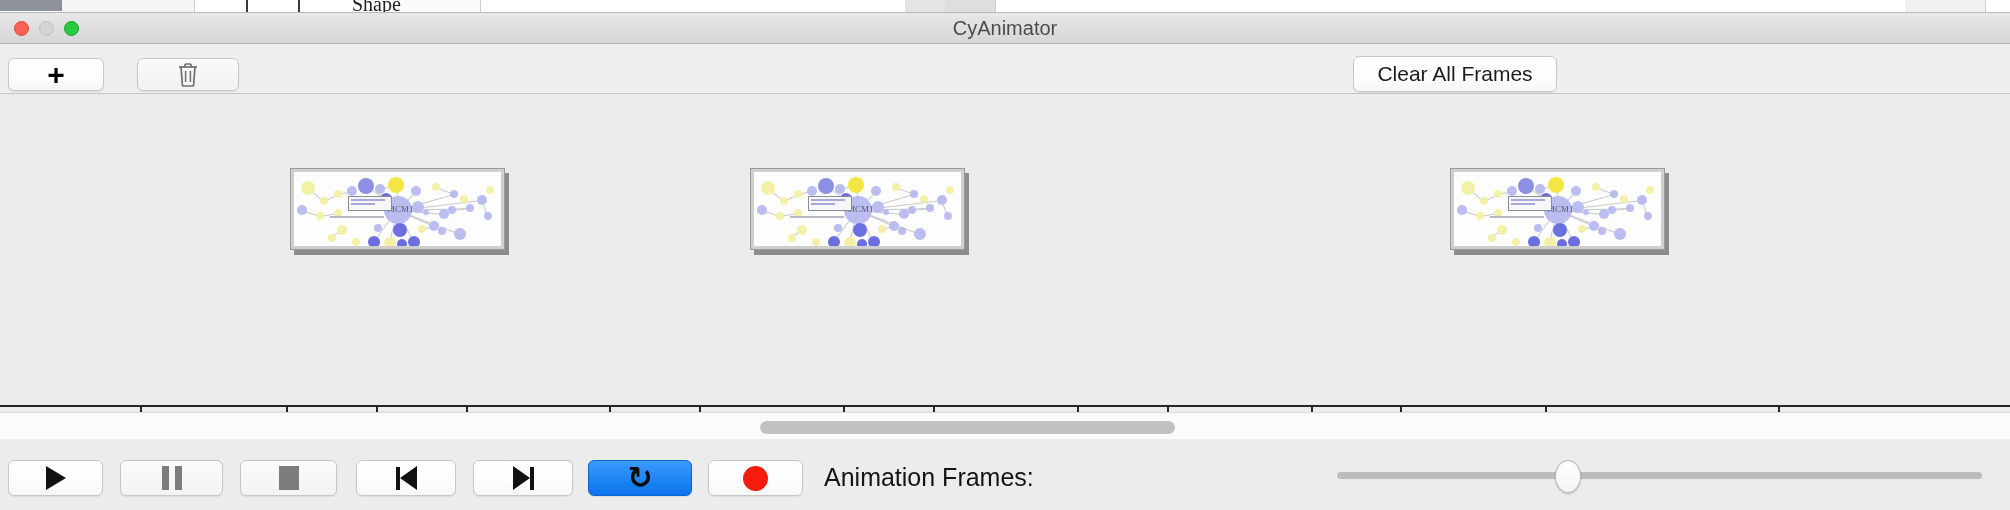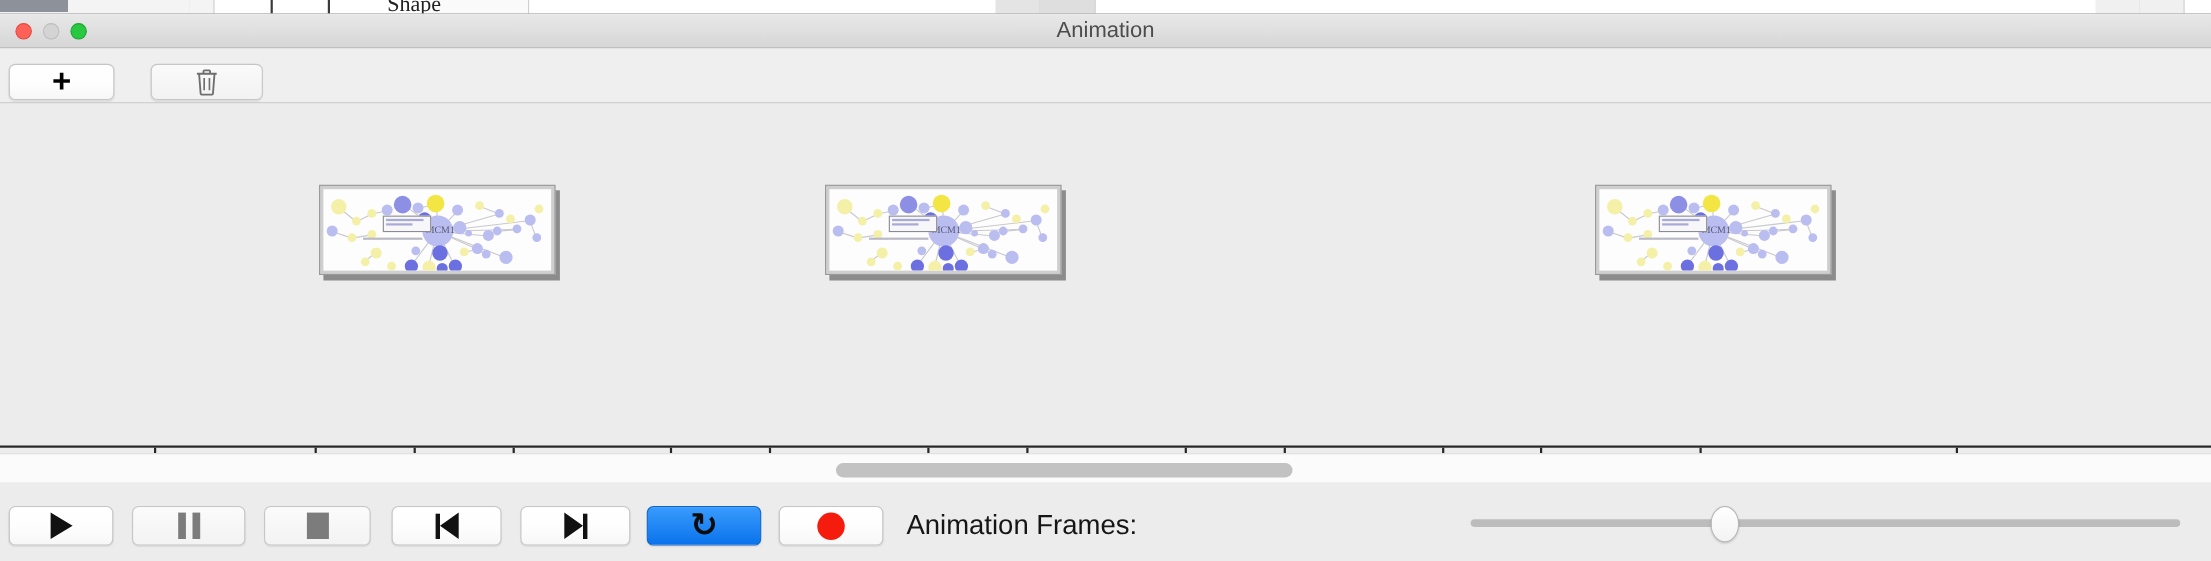--- a/index.html
+++ b/index.html
@@ -137,34 +137,37 @@
     <div class="seg" style="left:1945px;width:40px;background:#f0f0f0;"></div>
     <div class="bot-line"></div>
   </div>
 
   <div class="titlebar">
     <div class="traffic">
       <div class="dot red"></div>
       <div class="dot yellow"></div>
       <div class="dot green"></div>
     </div>
-    <div class="title-text">Animation</div>
+    <div class="title-text">CyAnimator</div>
   </div>
 
   <div class="toolbar"></div>
   <div class="btn" id="add-btn">
     <span class="plus">+</span>
   </div>
   <div class="btn dim" id="del-btn">
     <svg width="22" height="26" viewBox="0 0 22 26">
       <path d="M2 5 H20" stroke="#6e6e6e" stroke-width="1.7" fill="none"></path>
       <path d="M8 5 V3 a1 1 0 0 1 1-1 h4 a1 1 0 0 1 1 1 V5" stroke="#6e6e6e" stroke-width="1.7" fill="none"></path>
       <path d="M4 5 L5.4 23 a1 1 0 0 0 1 1 h9.2 a1 1 0 0 0 1-1 L18 5" stroke="#6e6e6e" stroke-width="1.7" fill="none"></path>
       <path d="M8.6 9 V20 M13.4 9 V20" stroke="#6e6e6e" stroke-width="1.5" fill="none"></path>
     </svg>
+  </div>
+  <div class="btn" id="clear-btn">
+    <span>Clear All Frames</span>
   </div>
 
   <div class="timeline">
     <div id="frames-host">
         <div class="frame" style="left: 290px; top: 74px;">
           <div class="shadow"></div>
           <div class="pane">
             <div class="net">
               <div class="edge" style="left: 104px; top: 38px; width: 40px; transform: rotate(-143.13deg);"></div>
               <div class="edge" style="left: 104px; top: 38px; width: 25.0799px; transform: rotate(-94.5739deg);"></div>

